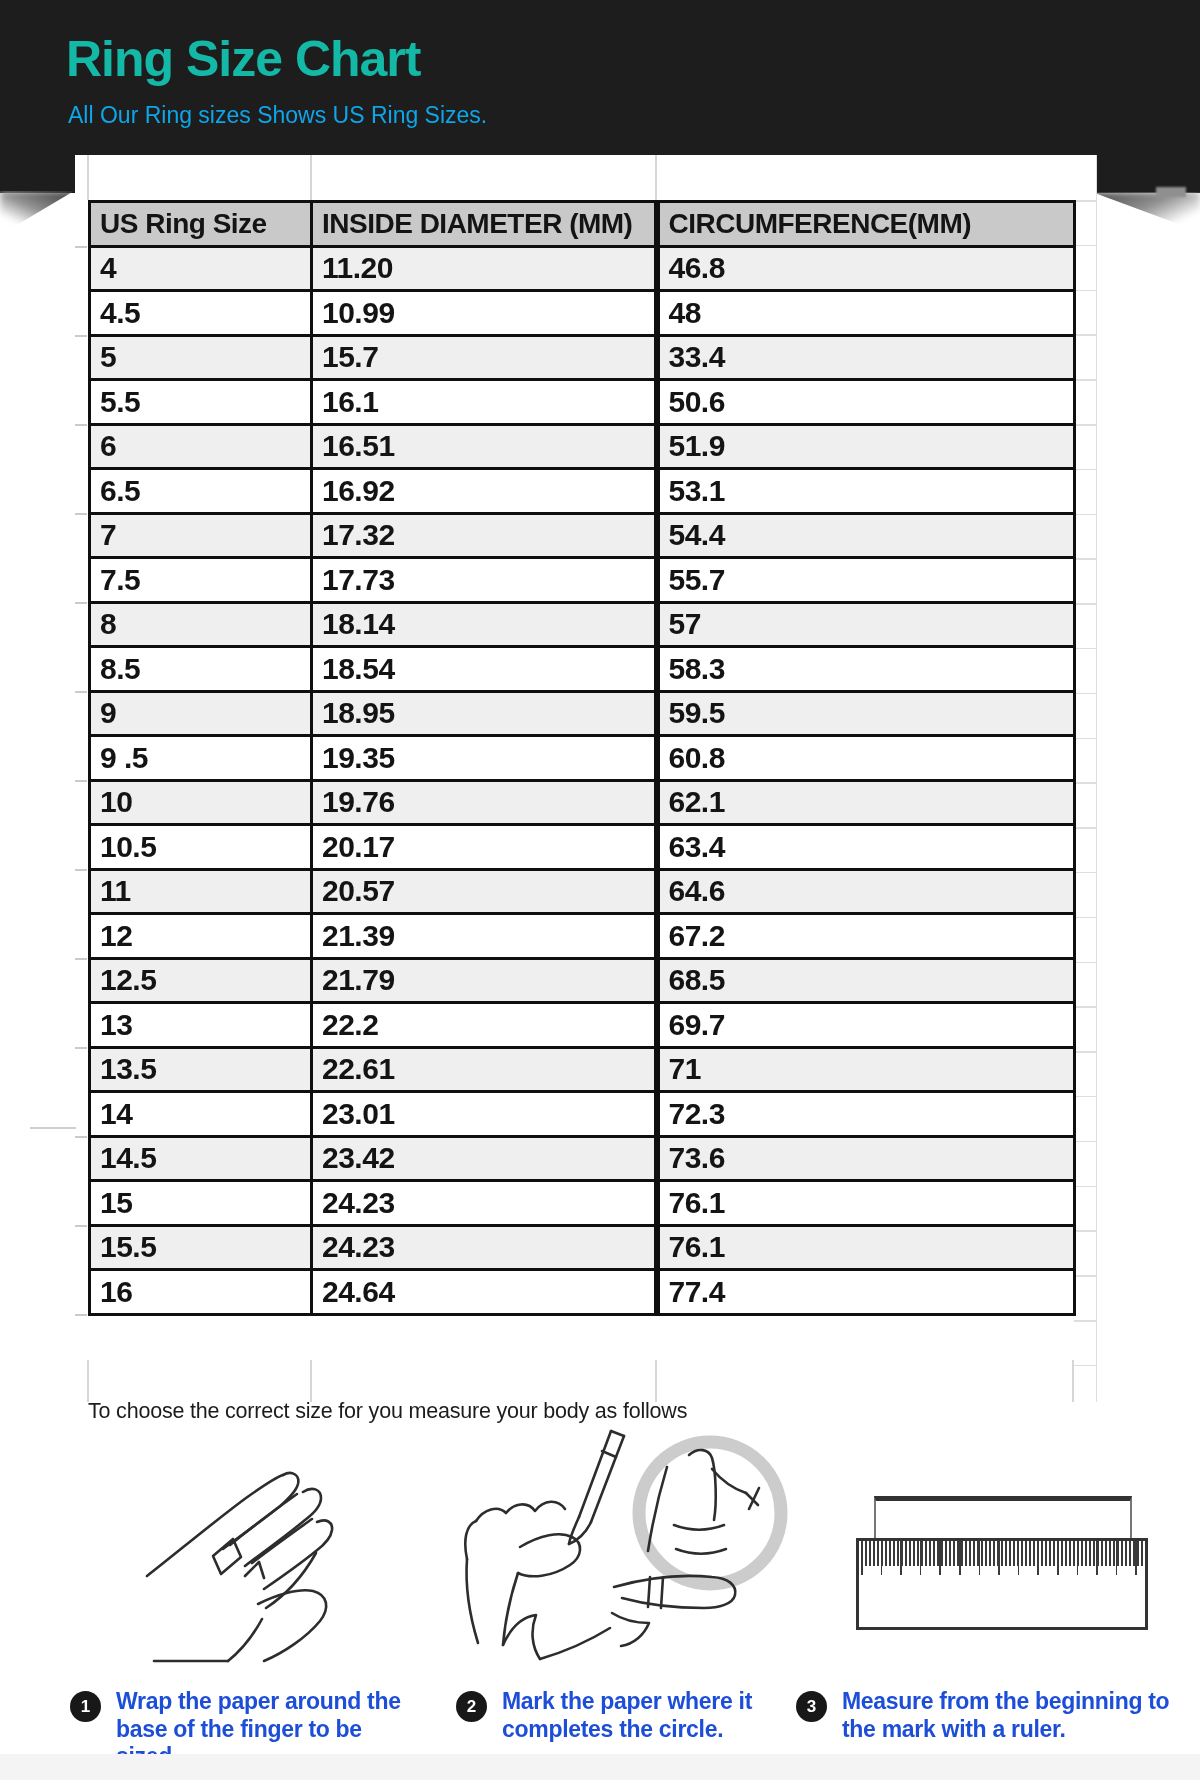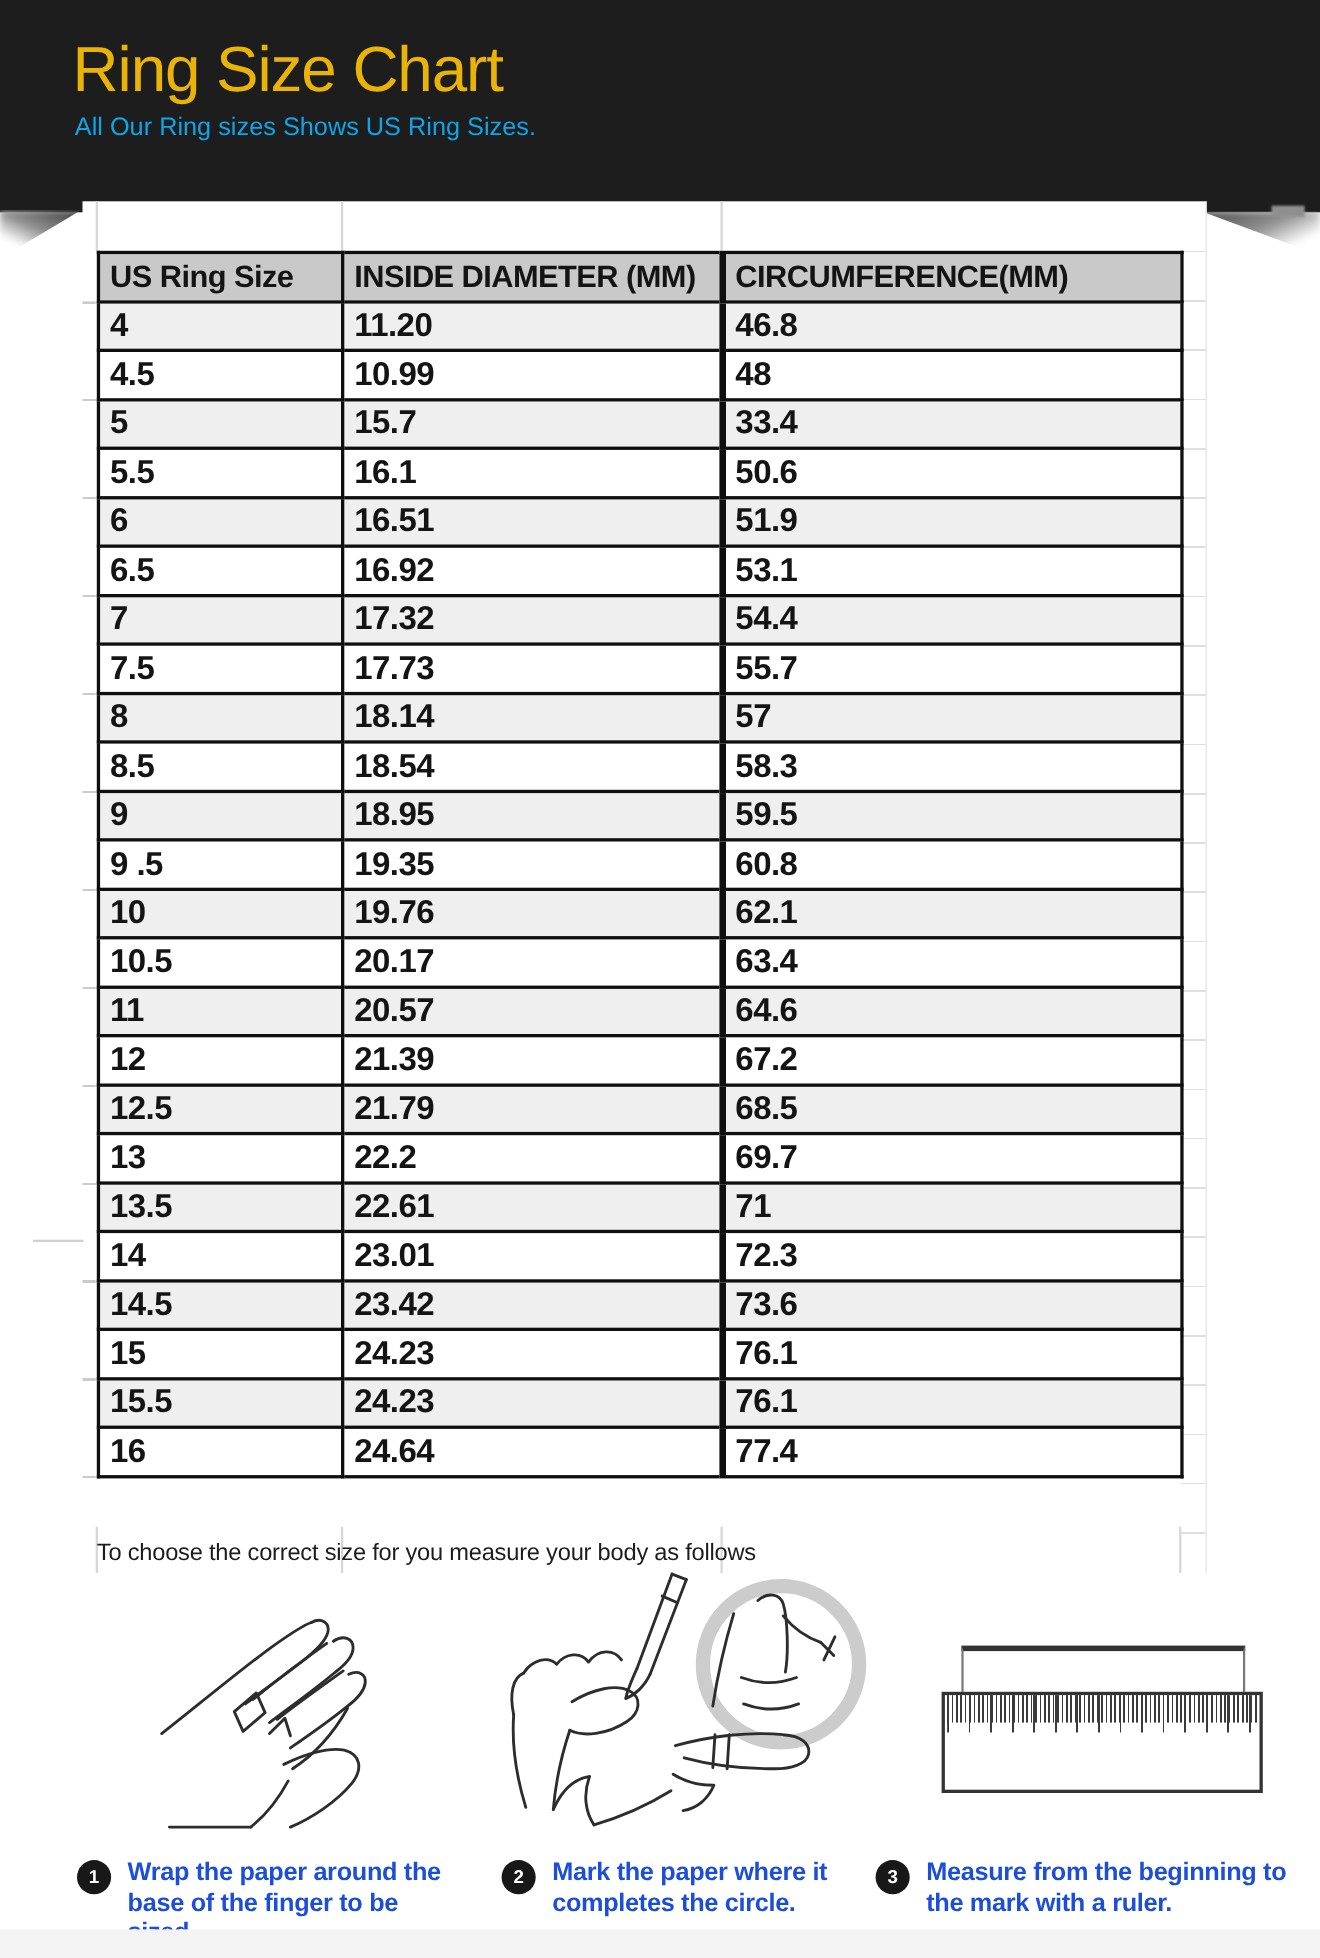--- a/index.html
+++ b/index.html
@@ -1,32 +1,32 @@
 <!DOCTYPE html>
 <html><head>
 <meta charset="utf-8">
 <style>
   html,body{margin:0;padding:0;}
   body{width:1200px;height:1780px;background:#fff;font-family:"Liberation Sans",sans-serif;position:relative;overflow:hidden;}
   .page{position:absolute;left:0;top:0;width:1200px;height:1780px;}
 
   
   .banner{position:absolute;left:0;top:0;width:1200px;height:193px;background:#1d1d1d;}
-  .banner-title{position:absolute;left:66px;top:30px;font-size:58px;font-weight:400;letter-spacing:-1px;color:#eab308;}
+  .banner-title{position:absolute;left:66px;top:30px;font-size:50px;font-weight:700;letter-spacing:-1px;color:#14b8a6;}
   .banner-sub{position:absolute;left:68px;top:102px;font-size:23px;font-weight:500;color:#0ea5e9;}
   .swoosh-left{position:absolute;left:0;top:191px;width:74px;height:44px;
     background:linear-gradient(205deg,#3c3c3c 0%,#8f8f8f 45%,rgba(200,200,200,0) 75%);
     clip-path:polygon(0 0,100% 0,0 100%);filter:blur(3px);}
   .swoosh-right{position:absolute;left:1092px;top:192px;width:108px;height:40px;
     background:linear-gradient(155deg,#4a4a4a 0%,#909090 45%,rgba(200,200,200,0) 78%);
     clip-path:polygon(0 0,100% 0,100% 100%);filter:blur(3px);}
   .corner-tab{position:absolute;left:1156px;top:187px;width:30px;height:10px;background:#8f8f8f;filter:blur(1px);}
 
   
-  .sheet{position:absolute;left:75px;top:155px;width:1021px;height:1247px;background:#fff;border-right:1px solid #dedede;margin-top:28px;}
+  .sheet{position:absolute;left:75px;top:155px;width:1021px;height:1247px;background:#fff;border-right:1px solid #dedede;}
   .gutter-left{position:absolute;left:0;top:91px;width:12px;height:1115px;
     background:repeating-linear-gradient(to bottom,rgba(185,185,185,.75) 0 2px,transparent 2px 89px);}
   .gutter-right{position:absolute;left:999px;top:45px;width:22px;height:1205px;
     background:repeating-linear-gradient(to bottom,rgba(205,205,205,.65) 0 1.5px,transparent 1.5px 44.8px);}
   .stub{position:absolute;width:2px;background:#d6d6d6;}
   .stub.top{top:0;height:45px;}
   .stub.bottom{top:1205px;height:42px;}
 
   table.ringtable{position:absolute;left:13px;top:45px;width:985px;border-collapse:collapse;table-layout:fixed;}
   table.ringtable th,table.ringtable td{

